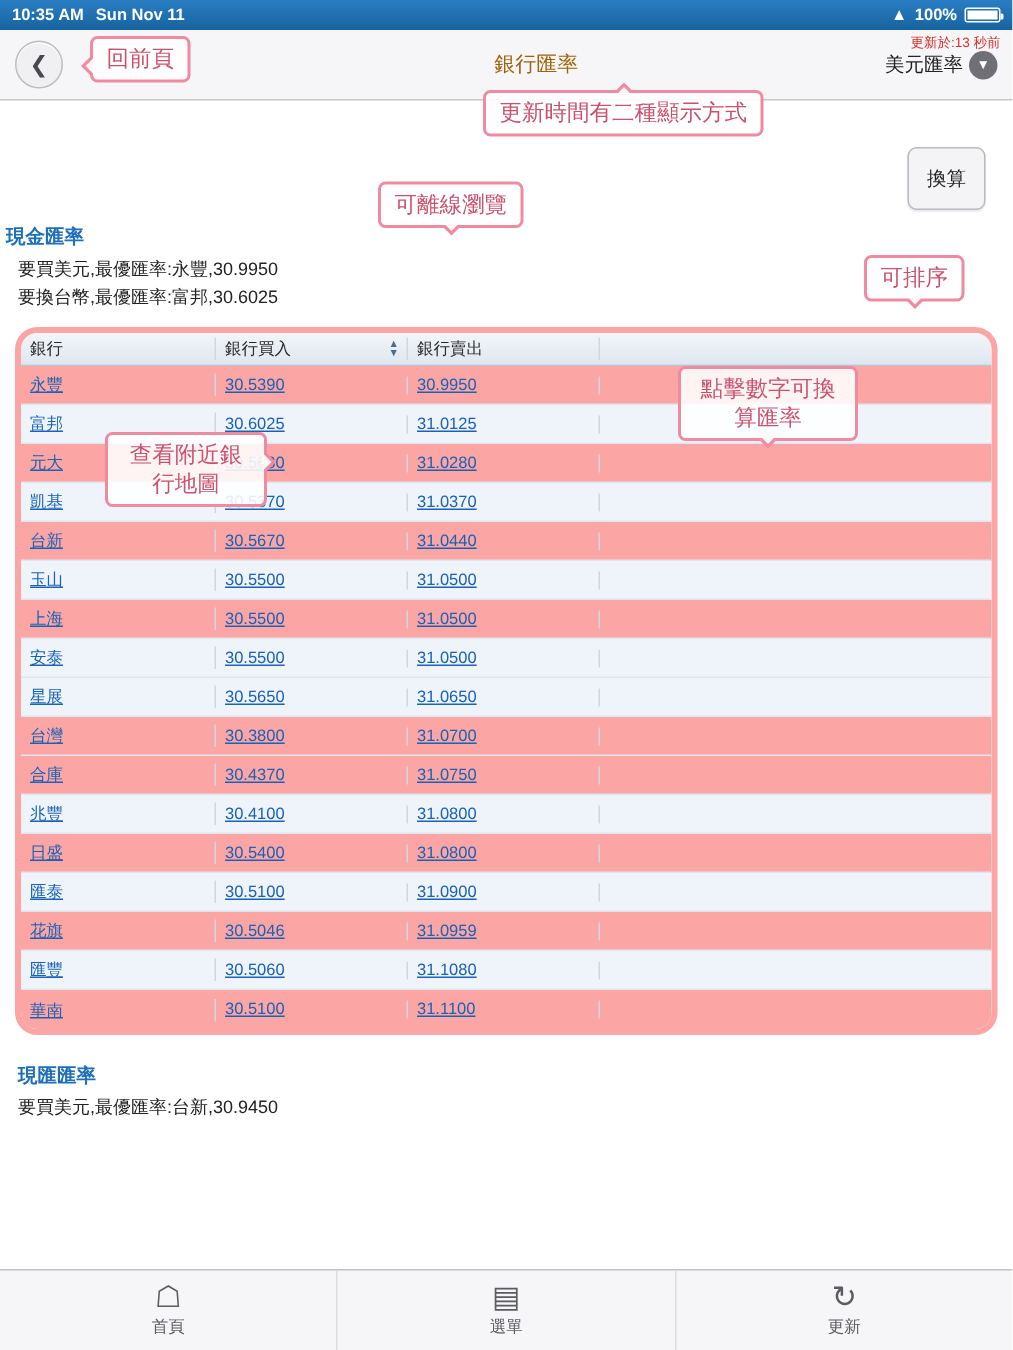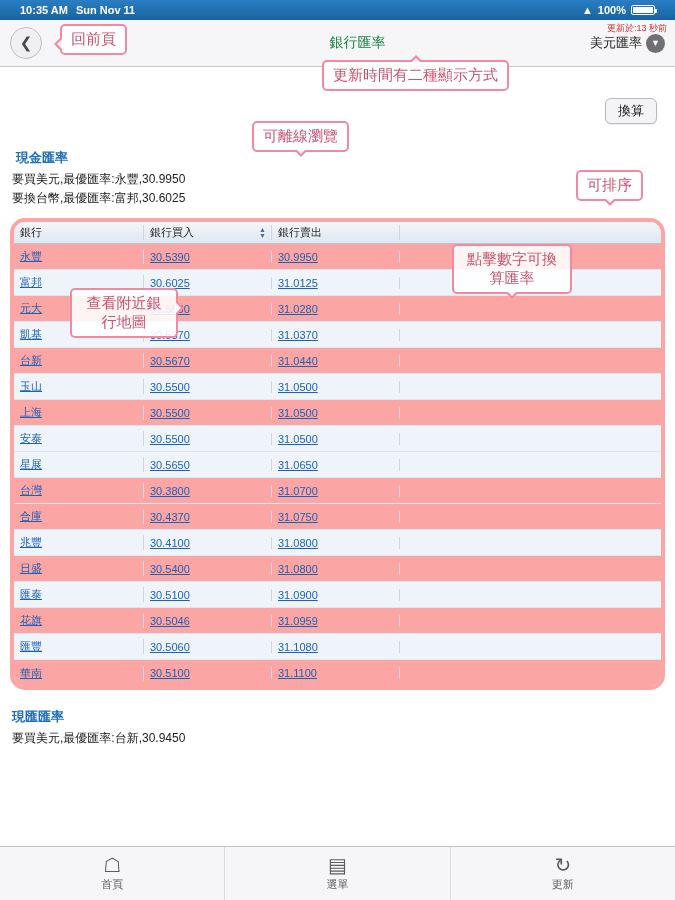--- a/index.html
+++ b/index.html
@@ -14,21 +14,21 @@
   }
 
   
   .statusbar {
     height: 20px;
     background: #1e6fb4;
     background: linear-gradient(#2a7ec4, #17639f);
     color: #ffffff;
     display: flex;
     align-items: center;
-    padding: 0 20px;
+    padding: 0 8px;
     font-size: 11px;
     font-weight: bold;
   }
   .sb-left { display:flex; align-items:center; gap:8px; }
   .sb-right { margin-left:auto; display:flex; align-items:center; gap:5px; }
   .wifi-icon { font-size: 11px; line-height:1; }
   .batt {
     width: 24px; height: 10px;
     border: 1px solid #fff; border-radius: 2px;
     position: relative; display:inline-block;
@@ -52,21 +52,21 @@
   .back-btn {
     width: 32px; height: 32px; border-radius: 50%;
     background: #f0f0f3;
     border: 1px solid #bcbcc2;
     display:flex; align-items:center; justify-content:center;
     color:#4a4a4e; font-size:15px;
     box-shadow: 0 1px 0 rgba(255,255,255,0.8) inset;
   }
   .nav-title {
     position:absolute; left:0; right:0; text-align:center;
-    font-size: 14px; color: #15803d; font-weight: normal;
+    font-size: 14px; color: #a16207; font-weight: normal;
     pointer-events:none;
     margin-left:40px;
   }
   .currency-select {
     margin-left:auto;
     display:flex; align-items:center; gap:4px;
     font-size: 13px; color:#222;
   }
   .chev-circle {
     width: 19px; height: 19px; border-radius:50%;
@@ -77,34 +77,34 @@
 
   
   .refresh-stamp {
     position:absolute; right: 8px; top: 22px;
     font-size: 9px; color: #d4322a;
   }
 
   
   .convert-btn {
     position: absolute; right: 18px; top: 98px;
-    width: 52px; height: 26px;
+    width: 52px; height: 42px;
     background: #f4f4f6;
     border: 1px solid #b9b9bf;
     border-radius: 6px;
     display:flex; align-items:center; justify-content:center;
     font-size: 13px; color:#222;
     box-shadow: 0 1px 1px rgba(0,0,0,0.08);
   }
 
   
   .content { position:absolute; left:0; right:0; top:67px; bottom:54px; overflow:hidden; }
   .section-title {
     color:#1f6fb8; font-size: 13px; font-weight: bold;
-    padding: 82px 0 3px 16px;
+    padding: 82px 0 3px 4px;
   }
   .best-line {
     font-size: 12px; color:#222; padding: 1px 0 1px 12px;
   }
 
   
   .rate-table {
     margin: 10px 10px 0 10px;
     border: 4px solid #fca5a5;
     border-radius: 15px;

